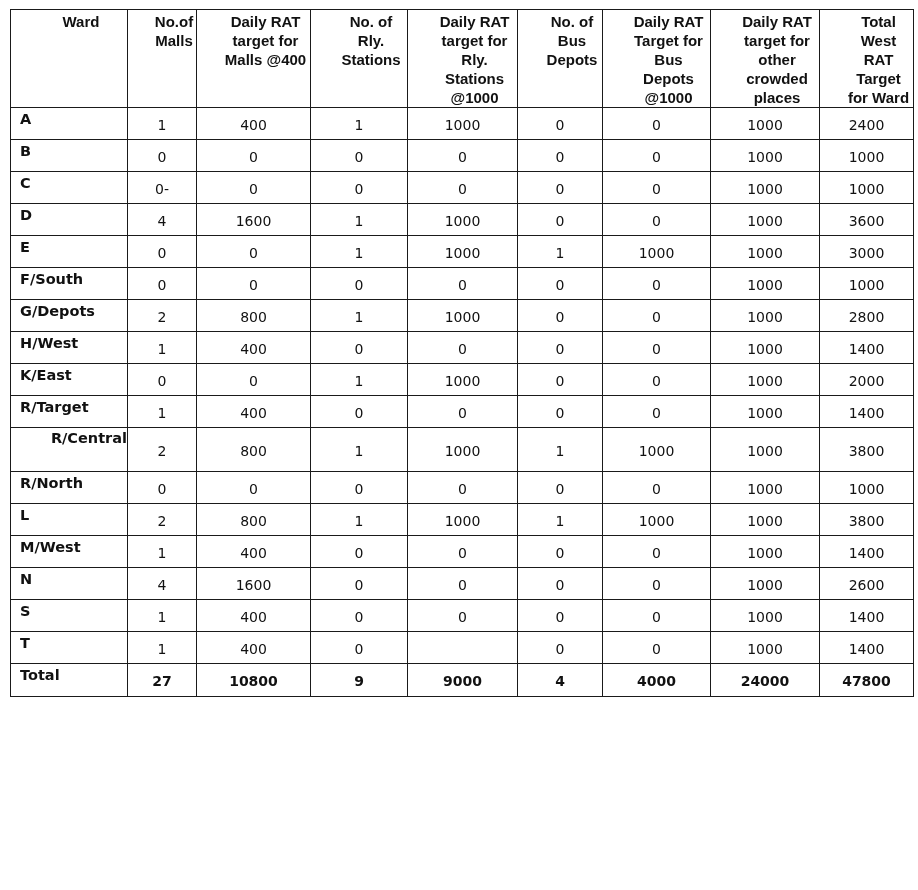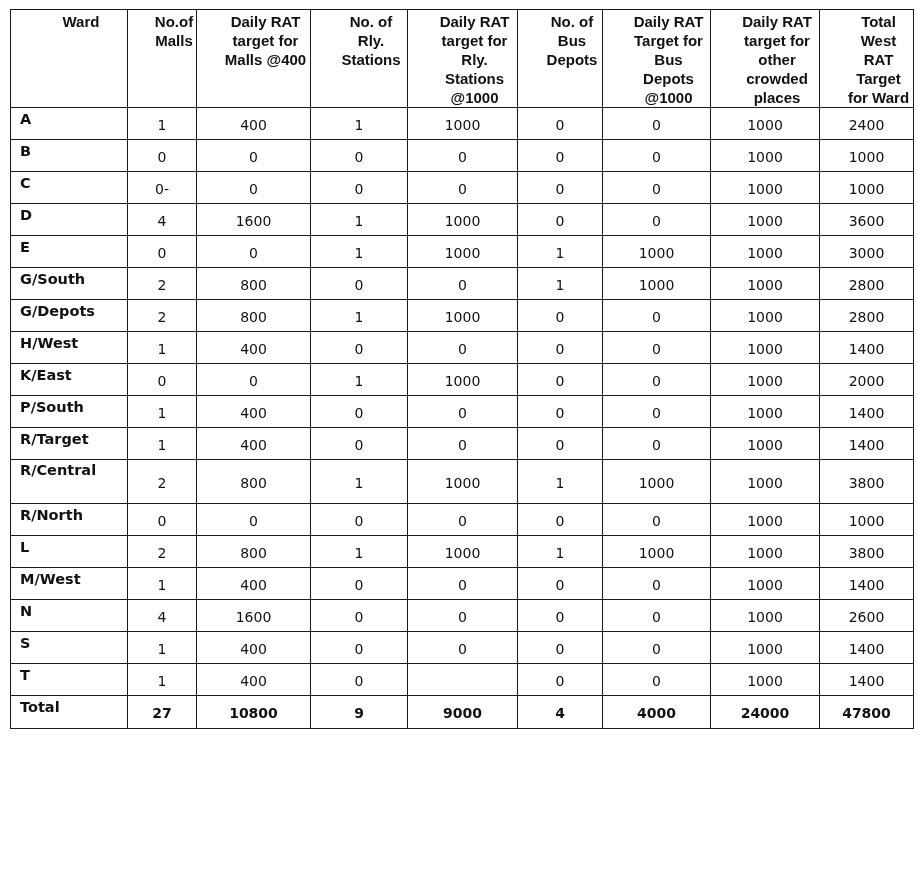--- a/index.html
+++ b/index.html
@@ -37,21 +37,21 @@
   }
   table.rat td.ward {
     text-align: left;
     vertical-align: top;
     font-weight: bold;
     padding-left: 9px;
     padding-top: 3px;
     font-size: 14.5px;
   }
   table.rat tr.tall td { height: 41px; }
-  table.rat tr.tall td.ward { padding-top: 2px; }
+  table.rat tr.tall td.ward { padding-top: 2px; text-align: right; }
   table.rat tr.total td { font-weight: bold; height: 29px; }
   .hdr-line { display: block; }
 </style>
 </head>
 <body>
 
 <table class="rat">
   <colgroup>
     <col style="width:117px">
     <col style="width:69px">
@@ -167,29 +167,29 @@
         <td>0</td>
         <td>0</td>
         <td>1</td>
         <td>1000</td>
         <td>1</td>
         <td>1000</td>
         <td>1000</td>
         <td>3000</td>
       </tr>
       <tr>
-        <td class="ward">G/South</td>
-        <td>2</td>
-        <td>800</td>
-        <td>0</td>
-        <td>0</td>
-        <td>1</td>
-        <td>1000</td>
-        <td>1000</td>
-        <td>2800</td>
+        <td class="ward">F/South</td>
+        <td>0</td>
+        <td>0</td>
+        <td>0</td>
+        <td>0</td>
+        <td>0</td>
+        <td>0</td>
+        <td>1000</td>
+        <td>1000</td>
       </tr>
       <tr>
         <td class="ward">G/Depots</td>
         <td>2</td>
         <td>800</td>
         <td>1</td>
         <td>1000</td>
         <td>0</td>
         <td>0</td>
         <td>1000</td>
@@ -209,31 +209,20 @@
       <tr>
         <td class="ward">K/East</td>
         <td>0</td>
         <td>0</td>
         <td>1</td>
         <td>1000</td>
         <td>0</td>
         <td>0</td>
         <td>1000</td>
         <td>2000</td>
-      </tr>
-      <tr>
-        <td class="ward">P/South</td>
-        <td>1</td>
-        <td>400</td>
-        <td>0</td>
-        <td>0</td>
-        <td>0</td>
-        <td>0</td>
-        <td>1000</td>
-        <td>1400</td>
       </tr>
       <tr>
         <td class="ward">R/Target</td>
         <td>1</td>
         <td>400</td>
         <td>0</td>
         <td>0</td>
         <td>0</td>
         <td>0</td>
         <td>1000</td>

